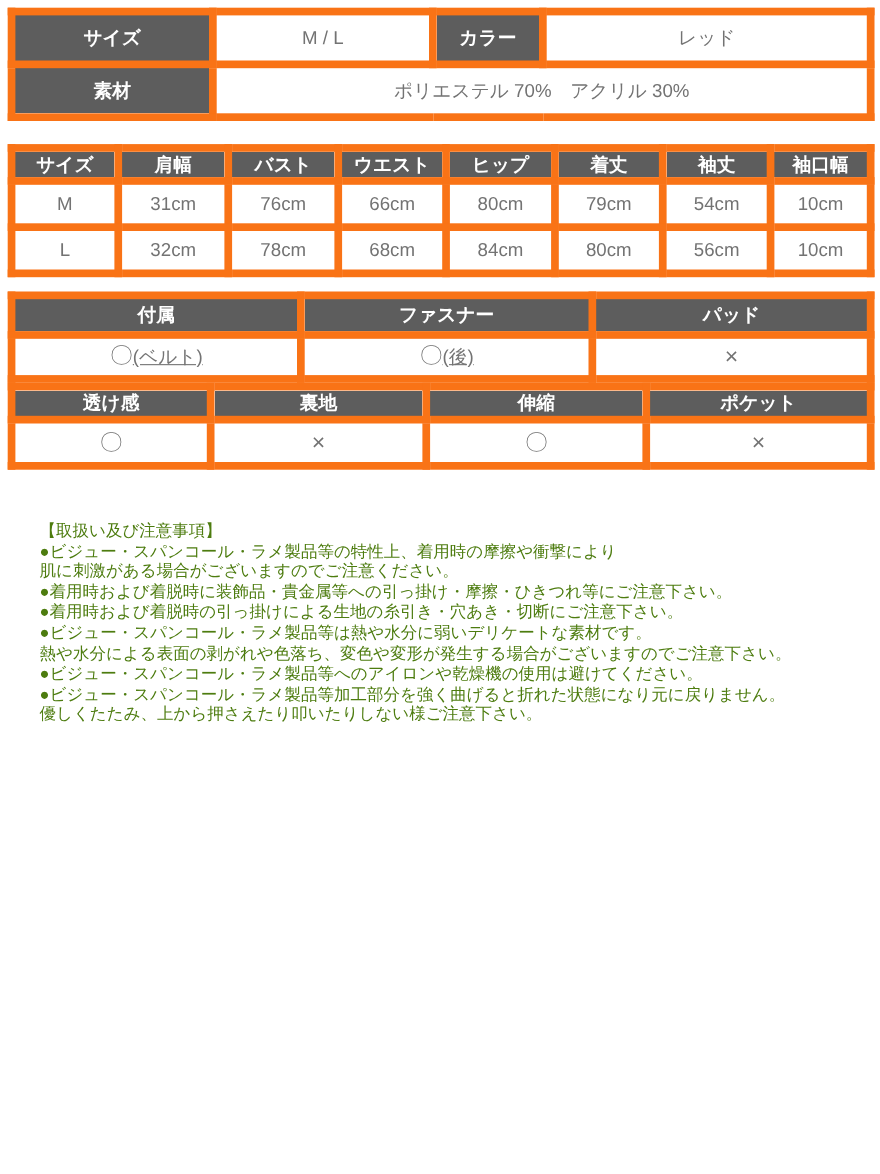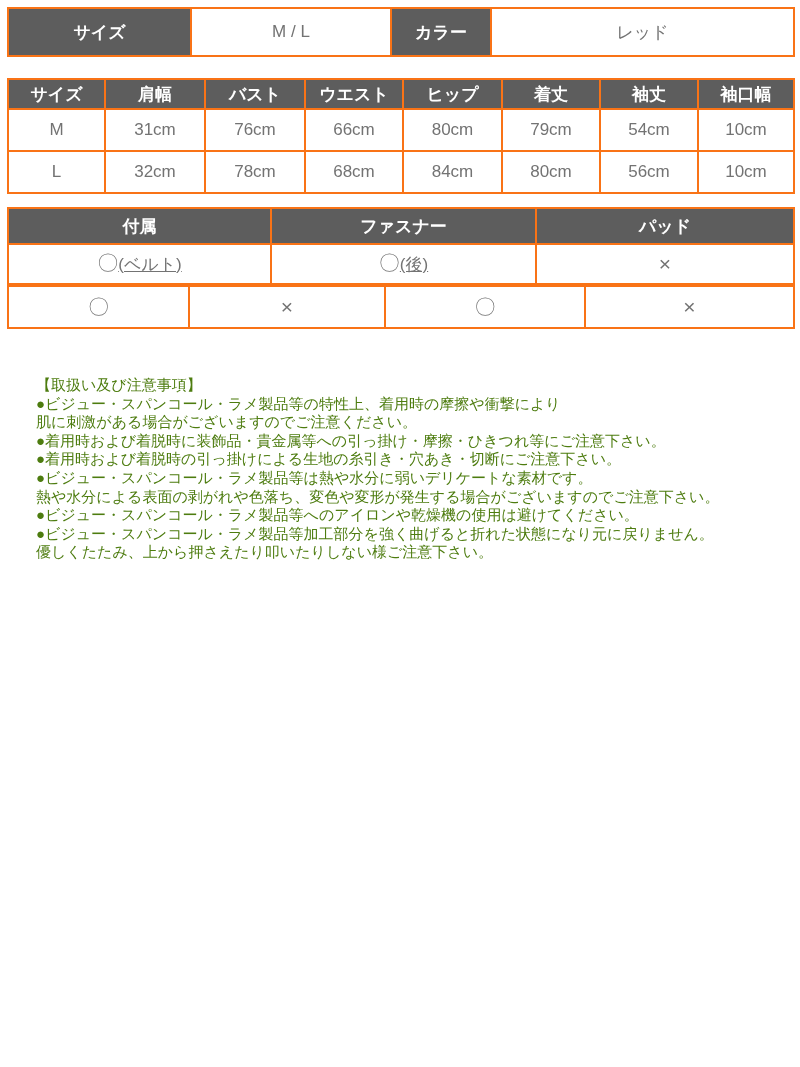--- a/index.html
+++ b/index.html
@@ -11,21 +11,21 @@
     color: #111111;
   }
   .content { padding: 7px 5px 0 7px; }
 
   table.spec {
     border-collapse: collapse;
     width: 788px;
     table-layout: fixed;
   }
   table.spec th, table.spec td {
-    border: 2px solid #f97316;
+    border: 7px solid #f97316;
     text-align: center;
     vertical-align: middle;
     padding: 0 0;
     font-size: 17px;
     overflow: hidden;
     white-space: nowrap;
   }
   table.spec th {
     background: #5d5d5d;
     color: #ffffff;
@@ -71,20 +71,24 @@
           <col style="width:200px">
           <col style="width:100px">
           <col>
         </colgroup>
       <tbody>
           <tr>
         <th>サイズ</th>
         <td>M / L</td>
         <th>カラー</th>
         <td>レッド</td>
+      </tr>
+      <tr>
+        <th>素材</th>
+        <td colspan="3">ポリエステル 70%　アクリル 30%</td>
       </tr>
     </tbody>
       </table>
 
     <table class="spec t2">
       <colgroup>
           <col style="width:97px">
           <col style="width:100px">
           <col style="width:100px">
           <col style="width:98px">
@@ -148,20 +152,26 @@
       </table>
 
     <table class="spec t4">
       <colgroup>
           <col style="width:181px">
           <col style="width:196px">
           <col style="width:200px">
           <col>
         </colgroup>
       <tbody>
+          <tr class="hdr">
+        <th>透け感</th>
+        <th>裏地</th>
+        <th>伸縮</th>
+        <th>ポケット</th>
+      </tr>
       <tr class="val">
         <td><span class="mark">〇</span></td>
         <td><span class="mark">×</span></td>
         <td><span class="mark">〇</span></td>
         <td><span class="mark">×</span></td>
       </tr>
     </tbody>
       </table>
 
     <div class="notes">

